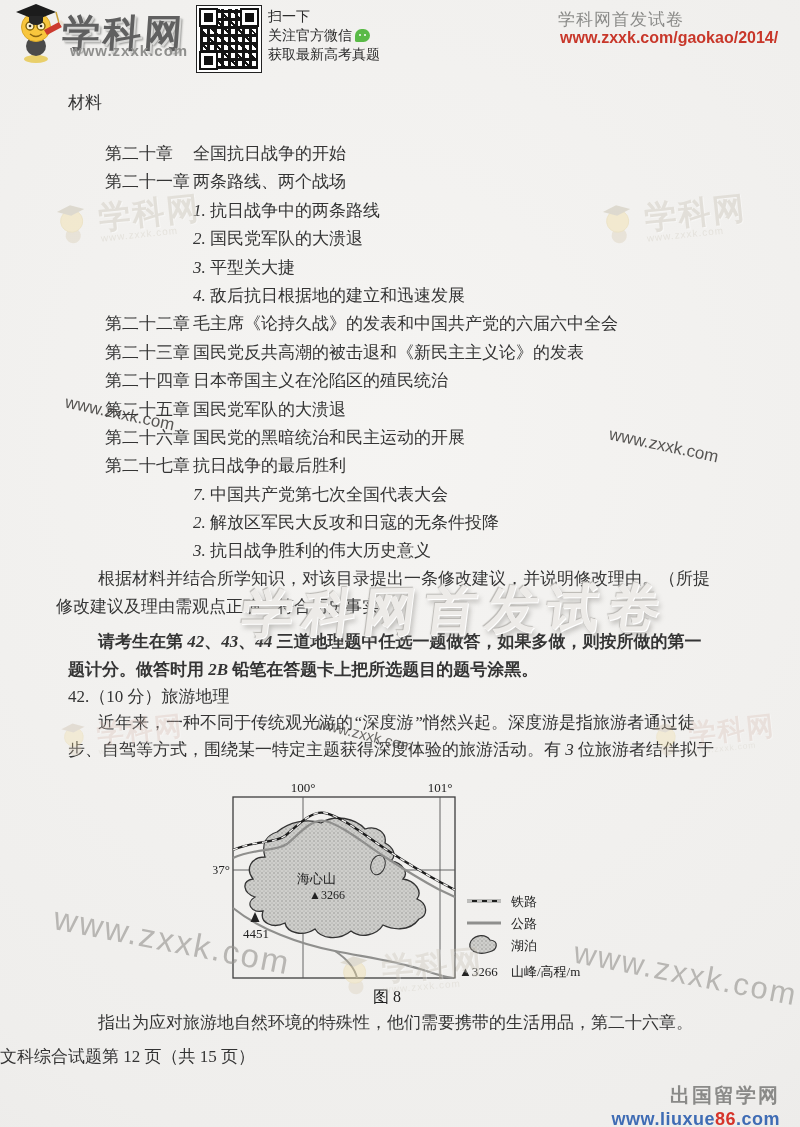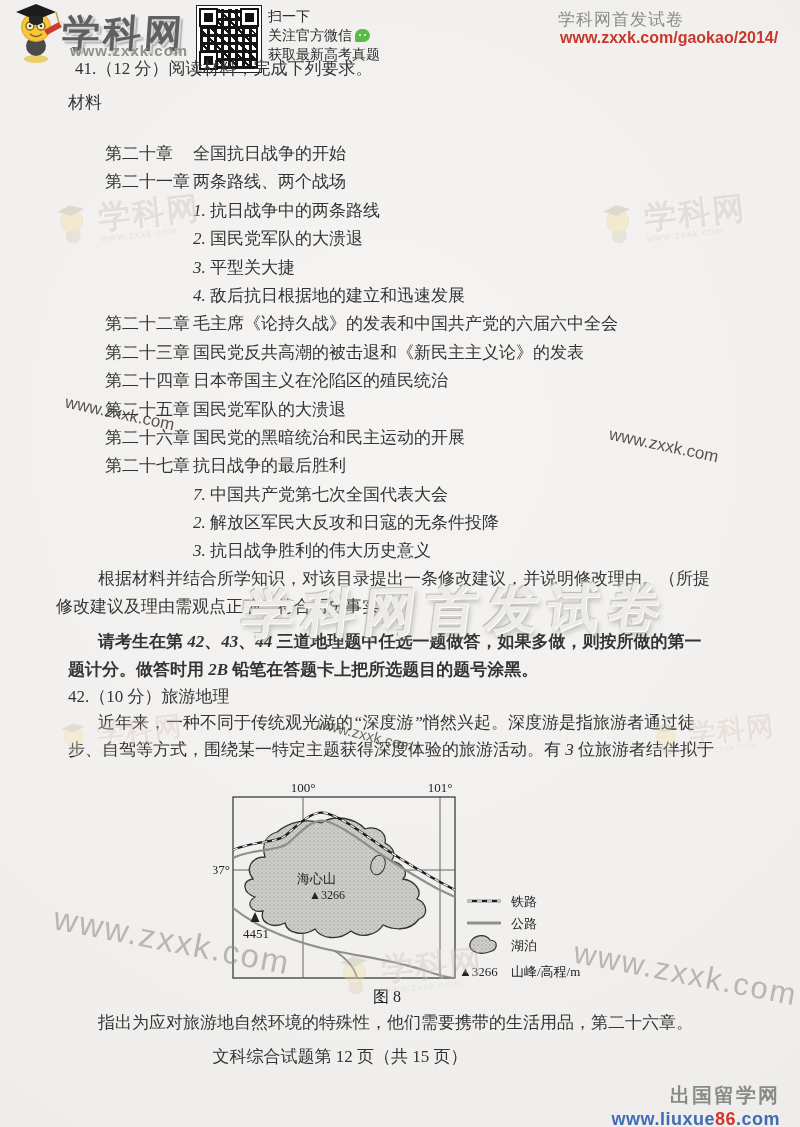--- a/index.html
+++ b/index.html
@@ -46,21 +46,21 @@
   .wm-logo .wm-sub{display:block;font-family:"Liberation Sans",sans-serif;font-size:10px;color:#cfcabe;letter-spacing:1px;}
   .banner{
     position:absolute;left:242px;top:576px;font-size:52px;font-weight:bold;letter-spacing:9px;
     color:#edebe8;text-shadow:1px 1px 0 #ffffff,-1px -1px 1px #b9b7b3,3px 4px 5px rgba(125,122,118,.45);
     transform:skewX(-8deg) rotate(-1deg);pointer-events:none;white-space:nowrap;
   }
   
   .map{position:absolute;left:213px;top:780px;}
   .map text{font-family:"Liberation Serif","DejaVu Serif",serif;fill:#222;}
   
-  .footer-center{position:absolute;left:0;top:1045px;width:680px;text-align:center;font-size:17px;}
+  .footer-center{position:absolute;left:0;top:1045px;width:680px;text-align:left;font-size:17px;}
   .site{position:absolute;right:20px;top:1082px;text-align:right;font-family:"Liberation Sans",sans-serif;}
   .site .nm{font-size:20px;font-weight:bold;color:#8a8a88;letter-spacing:2px;}
   .site .u{font-size:18px;font-weight:bold;letter-spacing:.5px;}
   .site .u .b{color:#3f6cb4}.site .u .r{color:#d6342a}
 </style>
 </head>
 <body>
 
 <div class="page">
 
@@ -90,21 +90,20 @@
     <i class="f2"></i>
     <i class="f3"></i>
   </div>
   <div class="qr-cap" style="top:8px"><span>扫一下</span></div>
   <div class="qr-cap" style="top:27px"><span>关注官方微信</span><span class="wx"></span></div>
   <div class="qr-cap" style="top:46px"><span>获取最新高考真题</span></div>
 
   <div class="issue-title">学科网首发试卷</div>
   <div class="issue-url">www.zxxk.com/gaokao/2014/</div>
 
-  <div class="t" style="left:75px;top:58px">41.（12 分）阅读材料，完成下列要求。</div>
   <div class="t kai" style="left:68px;top:92px">材料</div>
 
   <div class="catalog kai">
     <div class="cat-row">
         <span class="lab">第二十章</span>
         <span>全国抗日战争的开始</span>
       </div>
     <div class="cat-row">
         <span class="lab">第二十一章</span>
         <span>两条路线、两个战场</span>

